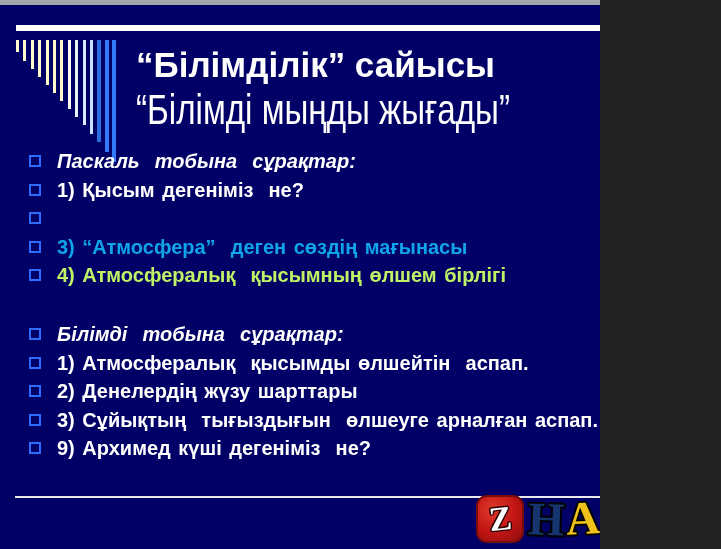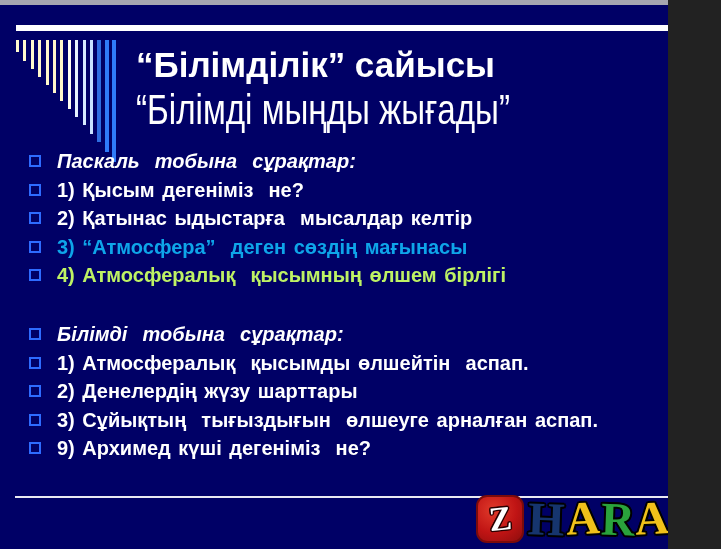--- a/index.html
+++ b/index.html
@@ -1,18 +1,18 @@
 <!DOCTYPE html>
 <html><head>
 <meta charset="utf-8">
 <style>
   html, body { margin: 0; padding: 0; background: #222; }
   .slide {
     position: relative;
-    width: 668px; height: 549px;
+    width: 600px; height: 549px;
     background: #000066;
     overflow: hidden;
     font-family: "Liberation Sans", "DejaVu Sans", sans-serif;
   }
   .top-strip {
     position: absolute; left: 0; top: 0;
     width: 721px; height: 5px;
     background: #a6a6b0;
   }
   .title-rule {
@@ -115,21 +115,20 @@
       <div class="item">
         <span class="sq" style="border-color: rgb(46, 107, 255);"></span>
         <span class="txt it" style="color: rgb(255, 255, 255);">Паскаль  тобына  сұрақтар:</span>
       </div>
       <div class="item">
         <span class="sq" style="border-color: rgb(46, 107, 255);"></span>
         <span class="txt" style="color: rgb(255, 255, 255);">1) Қысым дегеніміз  не?</span>
       </div>
       <div class="item">
         <span class="sq" style="border-color: rgb(46, 107, 255);"></span>
-        <span class="txt" style="color: rgb(255, 255, 255);">2) Қатынас ыдыстарға  мысалдар келтір</span>
       </div>
       <div class="item">
         <span class="sq" style="border-color: rgb(46, 107, 255);"></span>
         <span class="txt" style="color: #0ea5e9;">3) “Атмосфера”  деген сөздің мағынасы</span>
       </div>
       <div class="item">
         <span class="sq" style="border-color: rgb(46, 107, 255);"></span>
         <span class="txt" style="color: #bef264;">4) Атмосфералық  қысымның өлшем бірлігі</span>
       </div>
       <div class="list-spacer"></div>

